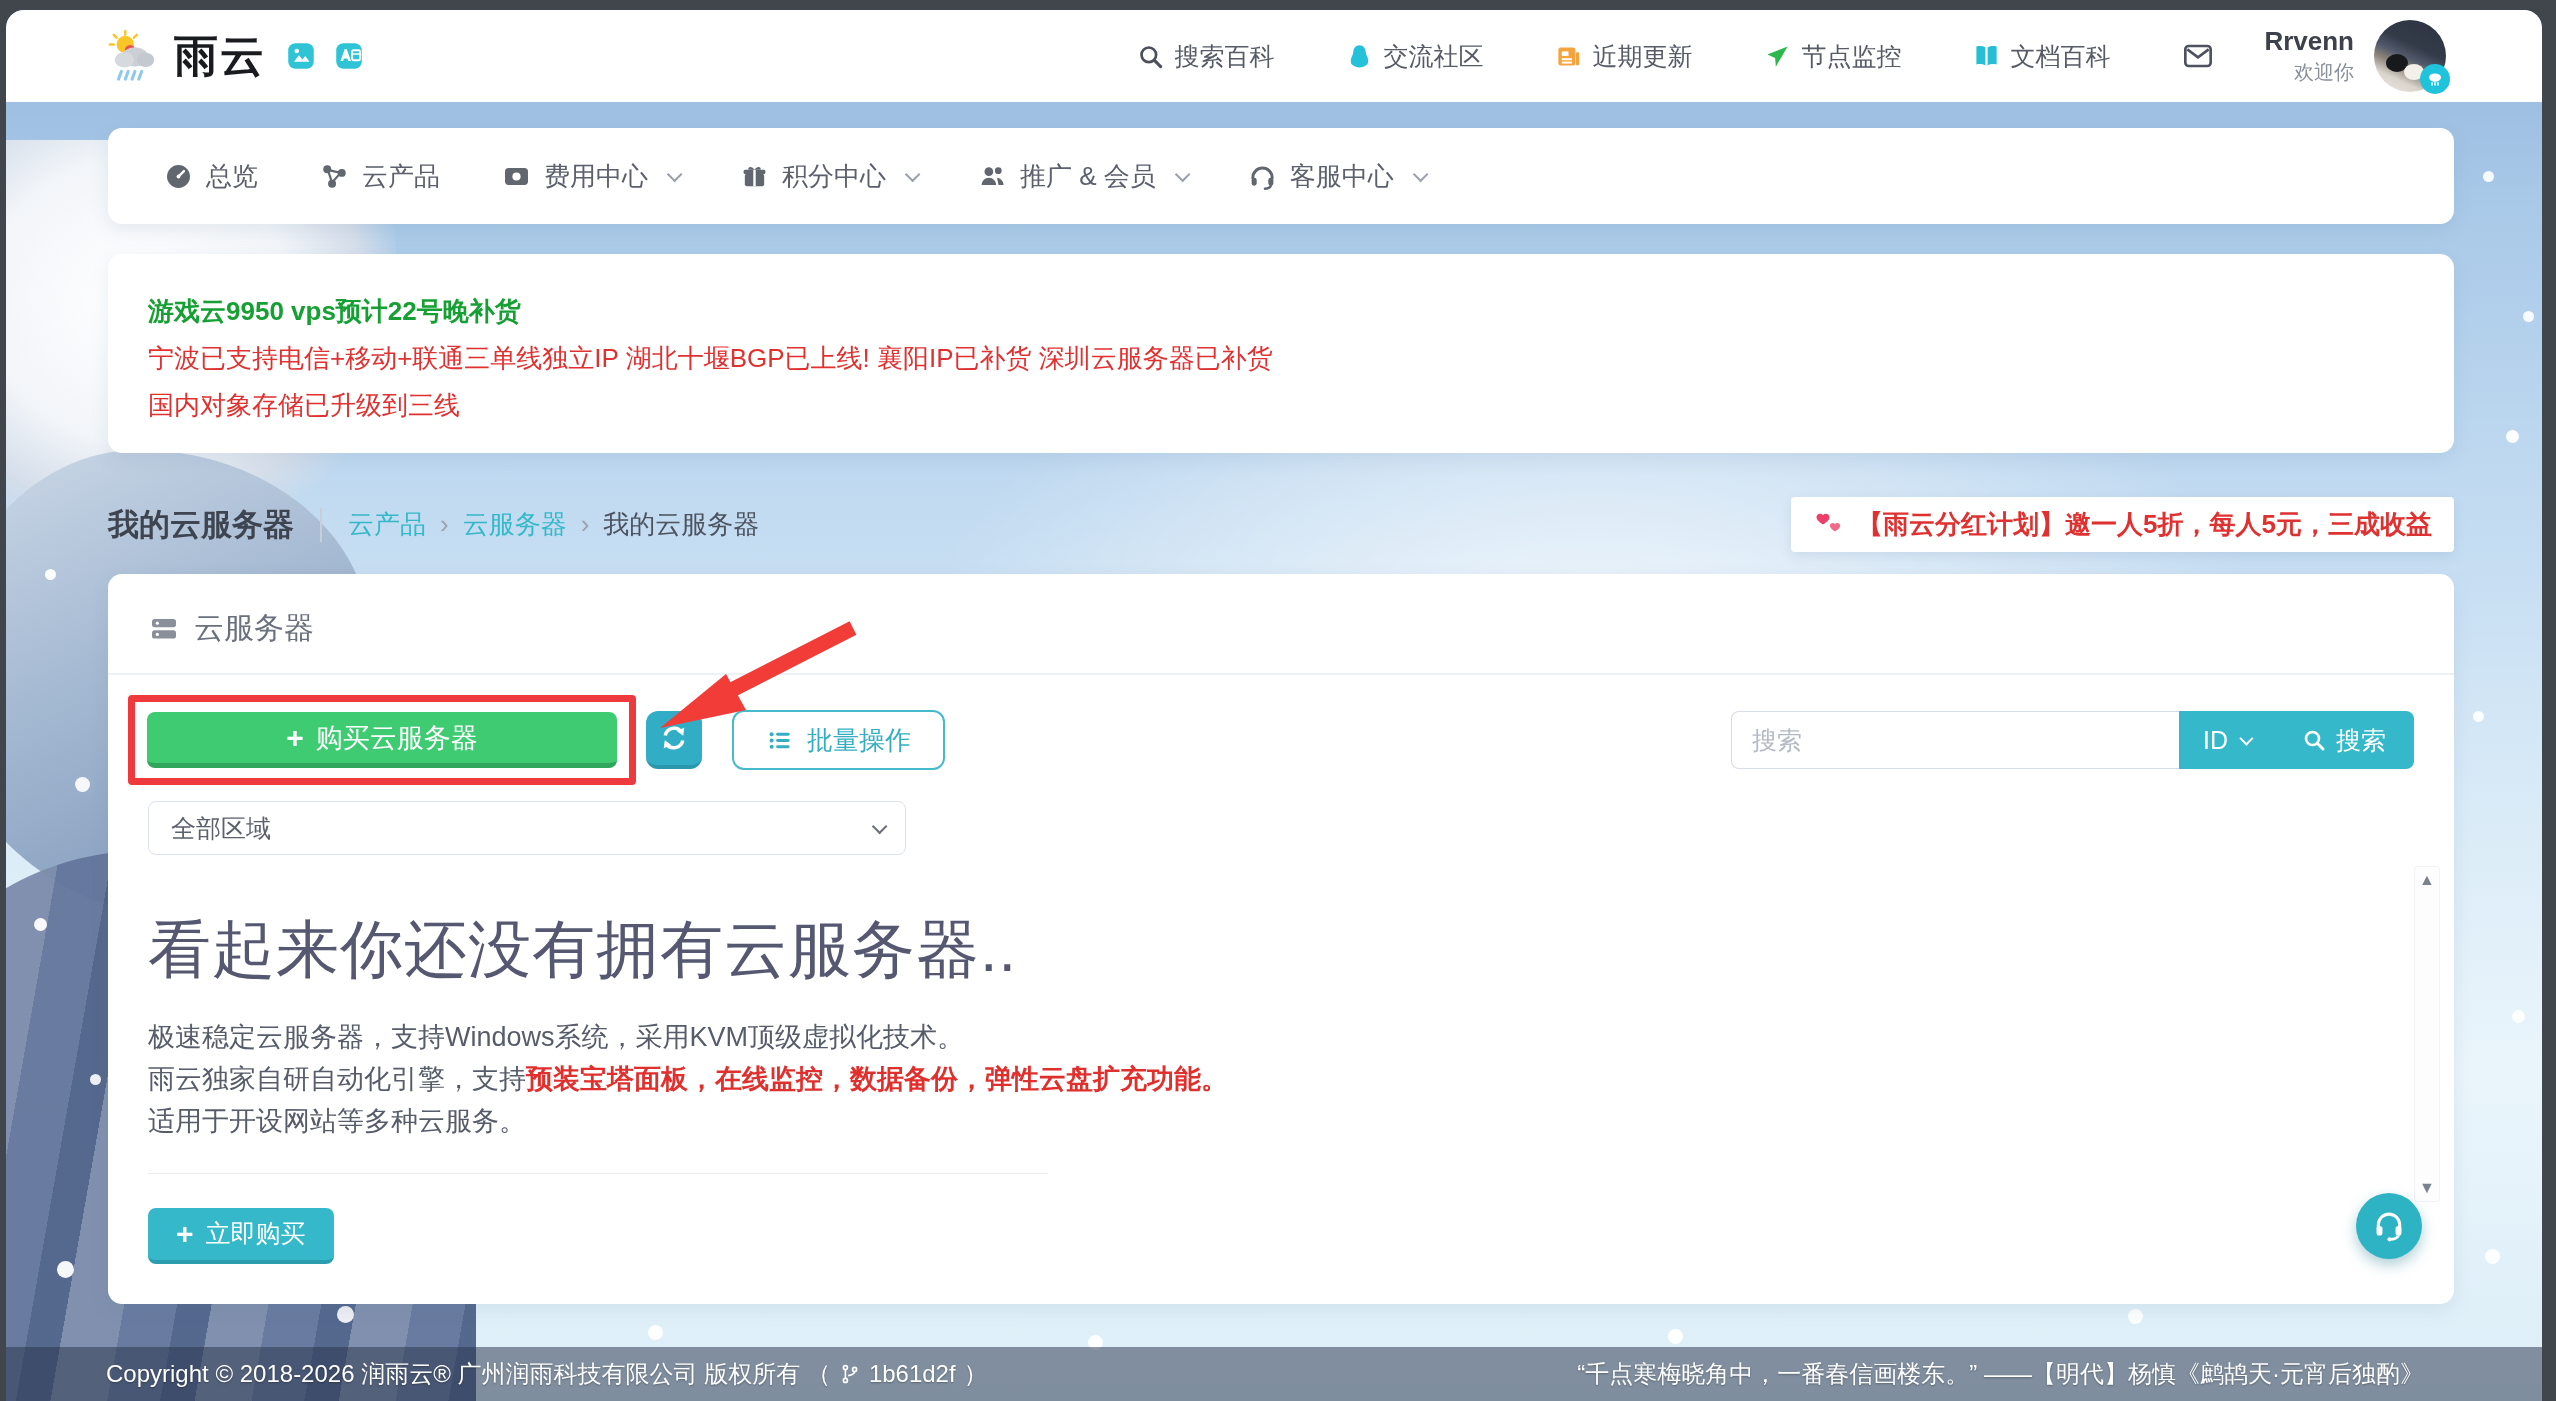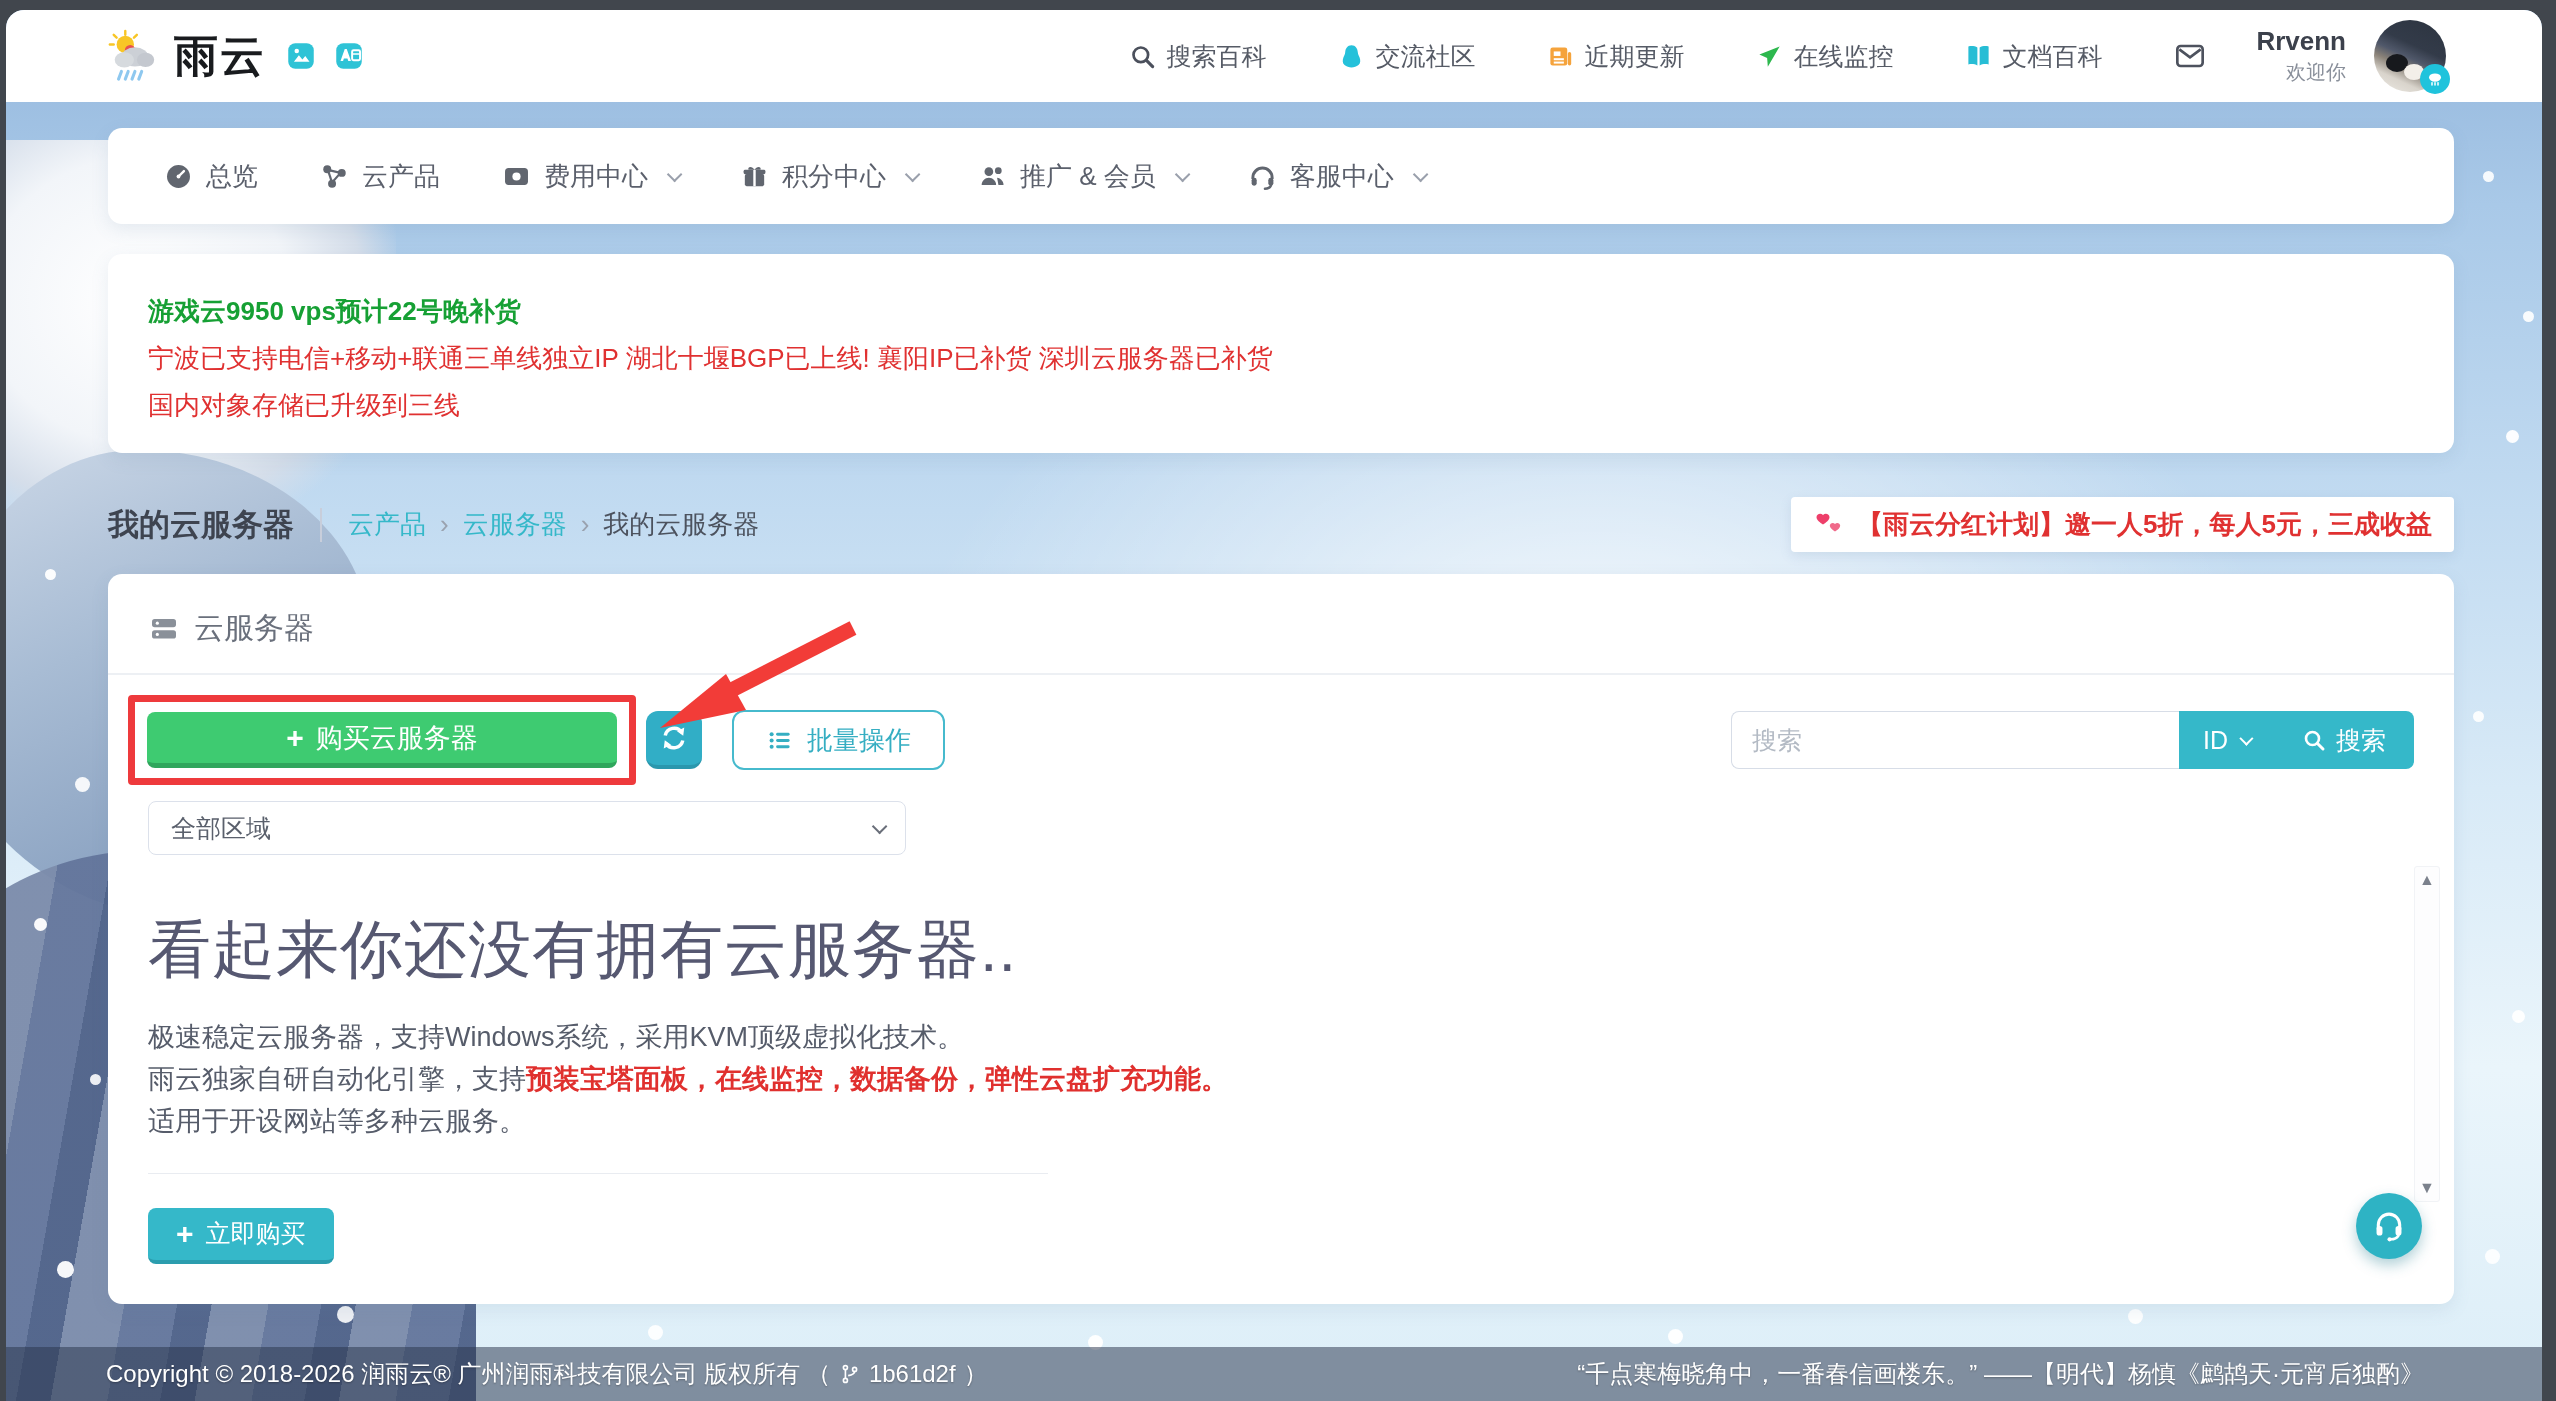--- a/index.html
+++ b/index.html
@@ -42,21 +42,21 @@
   }
 
   
   .header { position:relative; z-index:5; height:92px; background:#fff; border-radius:16px 16px 0 0;
     display:flex; align-items:center; padding:0 96px 0 100px; }
   .logo { display:flex; align-items:center; gap:14px; }
   .logo-text { font-size:44px; font-weight:900; color:#191b1e; letter-spacing:2px; }
   .logo-mini { display:flex; gap:14px; margin-left:18px; }
   .hnav { margin-left:auto; display:flex; align-items:center; gap:72px; }
   .hnav-item { display:flex; align-items:center; gap:10px; font-size:25px; color:#565b66; cursor:pointer; }
-  .huser { margin-left:50px; display:flex; align-items:center; gap:28px; }
+  .huser { margin-left:50px; display:flex; align-items:center; gap:20px; }
   .huser-txt { text-align:right; }
   .huser-name { font-size:26px; font-weight:bold; color:#3c414c; }
   .huser-greet { font-size:20px; color:#8a909b; margin-top:2px; }
   .avatar { position:relative; width:72px; height:72px; border-radius:50%;
     background: linear-gradient(205deg,#2c3440 0%,#333b49 38%,#50586a 52%,#8a8278 63%,#d9d4cc 78%,#efece6 100%); }
   .avatar::before { content:""; position:absolute; left:12px; top:34px; width:22px; height:18px; border-radius:50%; background:#17191d; }
   .avatar::after { content:""; position:absolute; left:30px; top:44px; width:20px; height:16px; border-radius:50%; background:#f3efe9; }
   .avatar .badge { position:absolute; right:-4px; bottom:-2px; width:30px; height:30px; border-radius:50%;
     background:#1fc3dc; display:flex; align-items:center; justify-content:center; z-index:2; }
 
@@ -216,21 +216,21 @@
             </svg>
         </span>
         <span>近期更新</span>
       </div>
       <div class="hnav-item">
         <span class="icon">
           <svg width="27" height="27" viewBox="0 0 24 24">
               <path d="M21 3 10.5 21l-.6-7.6L3 10.2z" fill="#2db84e"></path>
             </svg>
         </span>
-        <span>在线监控</span>
+        <span>节点监控</span>
       </div>
       <div class="hnav-item">
         <span class="icon">
           <svg width="27" height="27" viewBox="0 0 24 24">
               <path d="M11 4C9 2.8 6 2.4 3 3v16c3-.6 6-.2 8 1z" fill="#27bdd5"></path>
           <path d="M13 4c2-1.2 5-1.6 8-1v16c-3-.6-6-.2-8 1z" fill="#27bdd5"></path>
             </svg>
         </span>
         <span>文档百科</span>
       </div>

